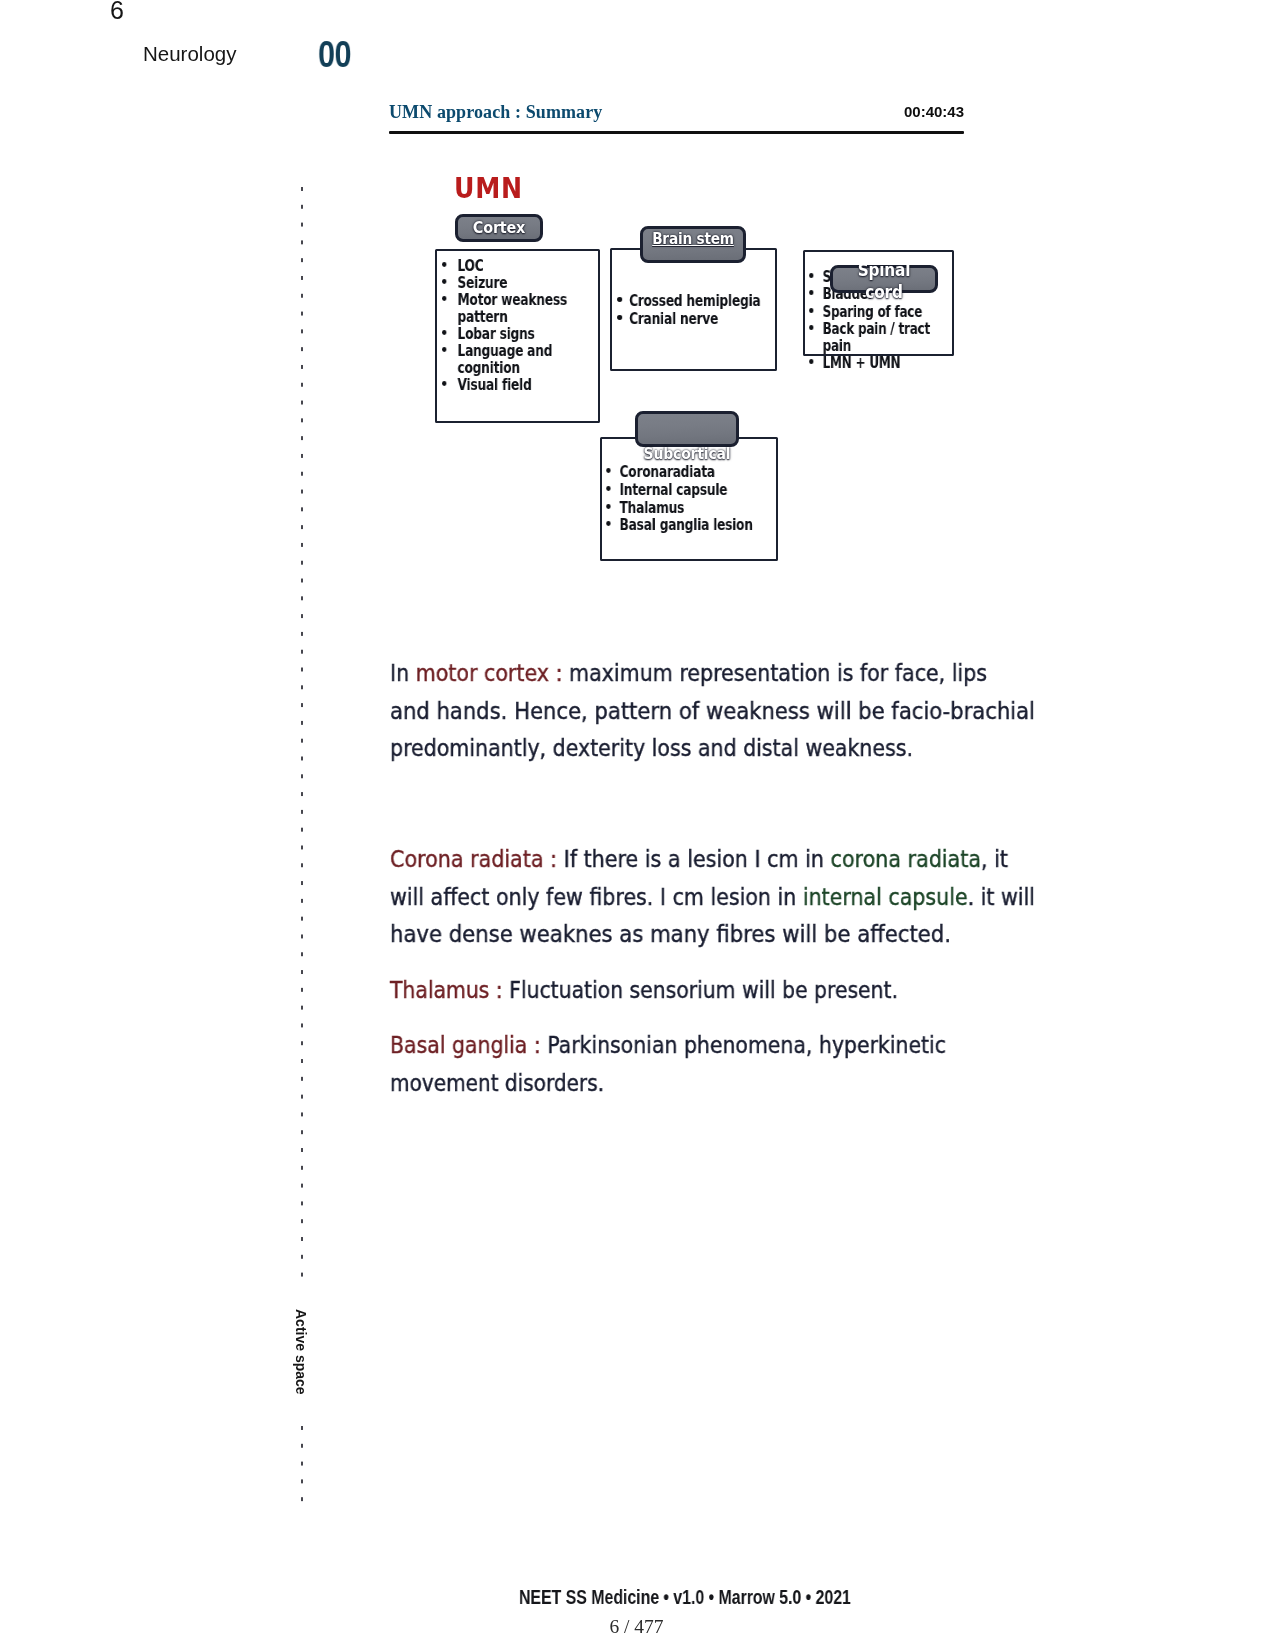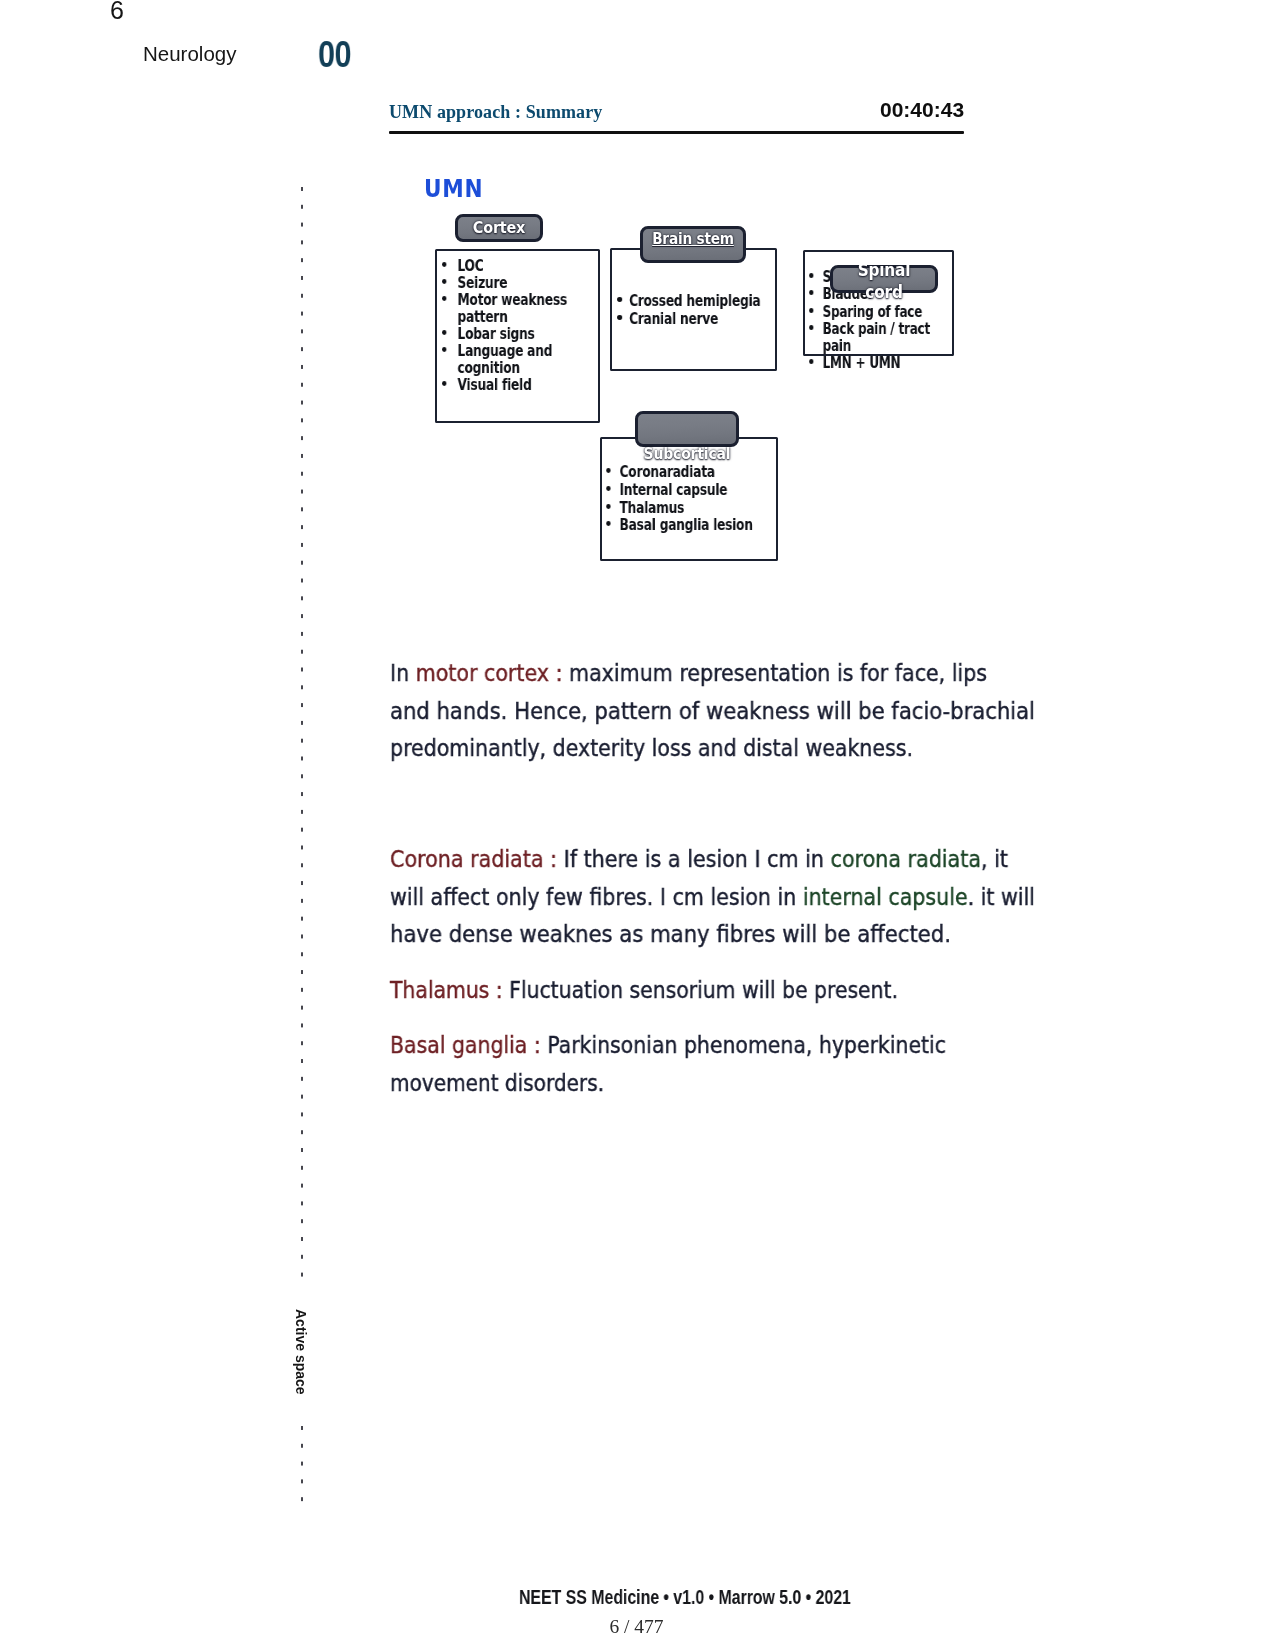--- a/index.html
+++ b/index.html
@@ -14,37 +14,37 @@
   #subject{left:143px;top:43px;font-size:20.5px;line-height:22px;color:#161616;will-change:transform;}
   #chapter-number{left:318px;top:38px;font-size:36.3px;line-height:34px;font-weight:bold;will-change:transform;
                   letter-spacing:-0.8px;color:#123f57;transform:scaleX(.845);
                   transform-origin:0 50%;-webkit-font-smoothing:antialiased;}
 
   
   #title-block{left:389px;top:97px;width:575px;}
   #title-row{display:flex;align-items:baseline;justify-content:space-between;}
   #page-title{font-family:"Liberation Serif",serif;font-weight:bold;font-size:18px;will-change:transform;
               line-height:30px;color:#0c4a6e;letter-spacing:.1px;}
-  #timestamp{font-family:"Liberation Sans",sans-serif;font-size:21px;font-weight:bold;will-change:transform;
+  #timestamp{font-family:"Liberation Sans",sans-serif;font-size:15px;font-weight:bold;will-change:transform;
              line-height:18px;color:#0e0e0e;position:relative;top:-1px;}
   #title-rule{margin-top:4px;height:3px;background:#101010;width:575px;border-radius:1px;}
 
   
   .dotted-guide{position:absolute;left:300.5px;width:2px;
     background-image:linear-gradient(to bottom,#46464e 0 3.8px,rgba(0,0,0,0) 3.8px 17.8px);
     background-size:2px 17.8px;background-repeat:repeat-y;}
   #dotted-guide-top{top:187px;height:1090px;}
   #dotted-guide-bottom{top:1426px;height:77px;}
   #side-label{left:258px;top:1344px;width:86px;height:16px;font-size:14px;will-change:transform;
       font-weight:bold;letter-spacing:0;color:#161616;line-height:16px;
       transform:rotate(90deg);transform-origin:50% 50%;text-align:left;white-space:nowrap;
       -webkit-font-smoothing:antialiased;}
 
   
-  #diagram-caption{left:424px;top:178px;font-size:24px;font-weight:bold;color:#1d4ed8;
+  #diagram-caption{left:454px;top:178px;font-size:28px;font-weight:bold;color:#b91c1c;
                    letter-spacing:0.7px;line-height:22px;will-change:transform;
                    font-family:"DejaVu Sans Condensed","DejaVu Sans",sans-serif;}
   .dbox{position:absolute;border:2.5px solid #1b2130;background:#fff;box-sizing:border-box;border-radius:1.5px;}
   .dbox ul{margin:0;padding:0;list-style:none;transform-origin:0 0;}
   .dbox li{position:relative;color:#101217;font-weight:bold;white-space:pre-line;
            font-family:"DejaVu Sans Condensed","DejaVu Sans",sans-serif;letter-spacing:-0.3px;
            -webkit-font-smoothing:antialiased;will-change:transform;}
   .dbox li:before{content:"";position:absolute;border-radius:50%;background:#101217;}
   .badge{position:absolute;box-sizing:border-box;border:3.5px solid #1b2030;border-radius:8px;
          background:linear-gradient(178deg,#7c8089 0%,#787c85 38%,#72767f 70%,#6a6e77 100%);

